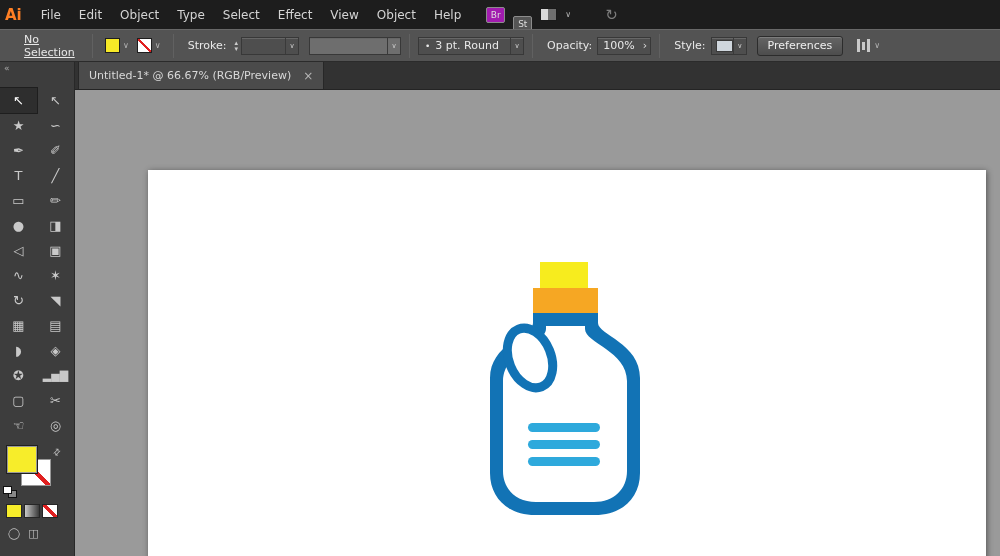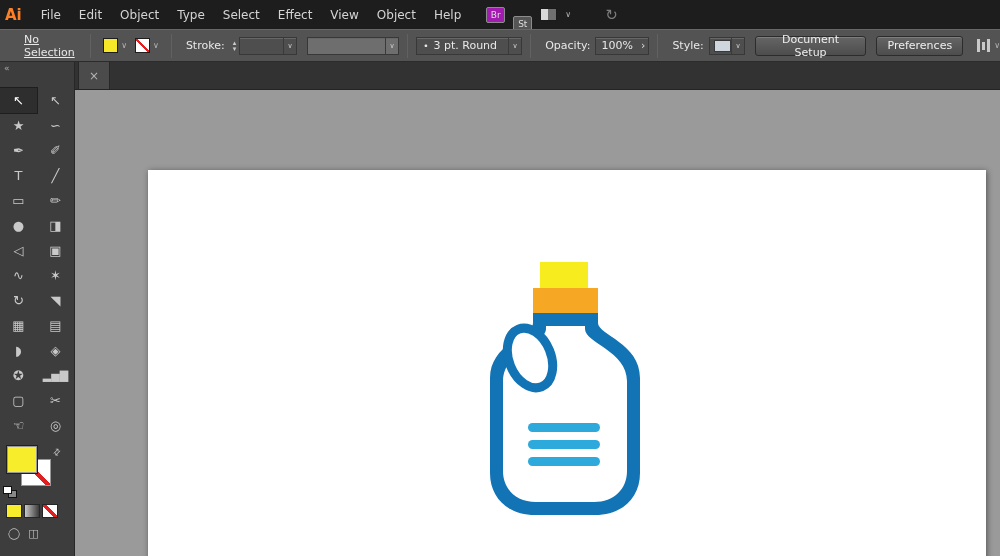--- a/index.html
+++ b/index.html
@@ -158,35 +158,35 @@
     <span class="arrow right">›</span>
   </span>
 
   <span class="vsep"></span>
   <span class="lbl">Style:</span>
   <span class="dd style">
     <span class="style-swatch"></span>
     <span class="arrow">∨</span>
   </span>
 
-  <button class="btn">Document Setup</button>
   <button class="btn">Preferences</button>
 
   <span class="align-ctl">
     <span class="bars">
         <i></i>
         <i></i>
         <i></i>
       </span>
     <span class="chev">∨</span>
   </span>
 </div>
 
 <div class="tabbar">
   <span class="tab">
+    <span>Untitled-1* @ 66.67% (RGB/Preview)</span>
     <span class="tab-close">×</span>
   </span>
 </div>
 
 <div class="toolpanel">
   <div class="panel-head">
     <span>«</span>
   </div>
   <div class="tools">
     <span class="tool active">↖</span>

